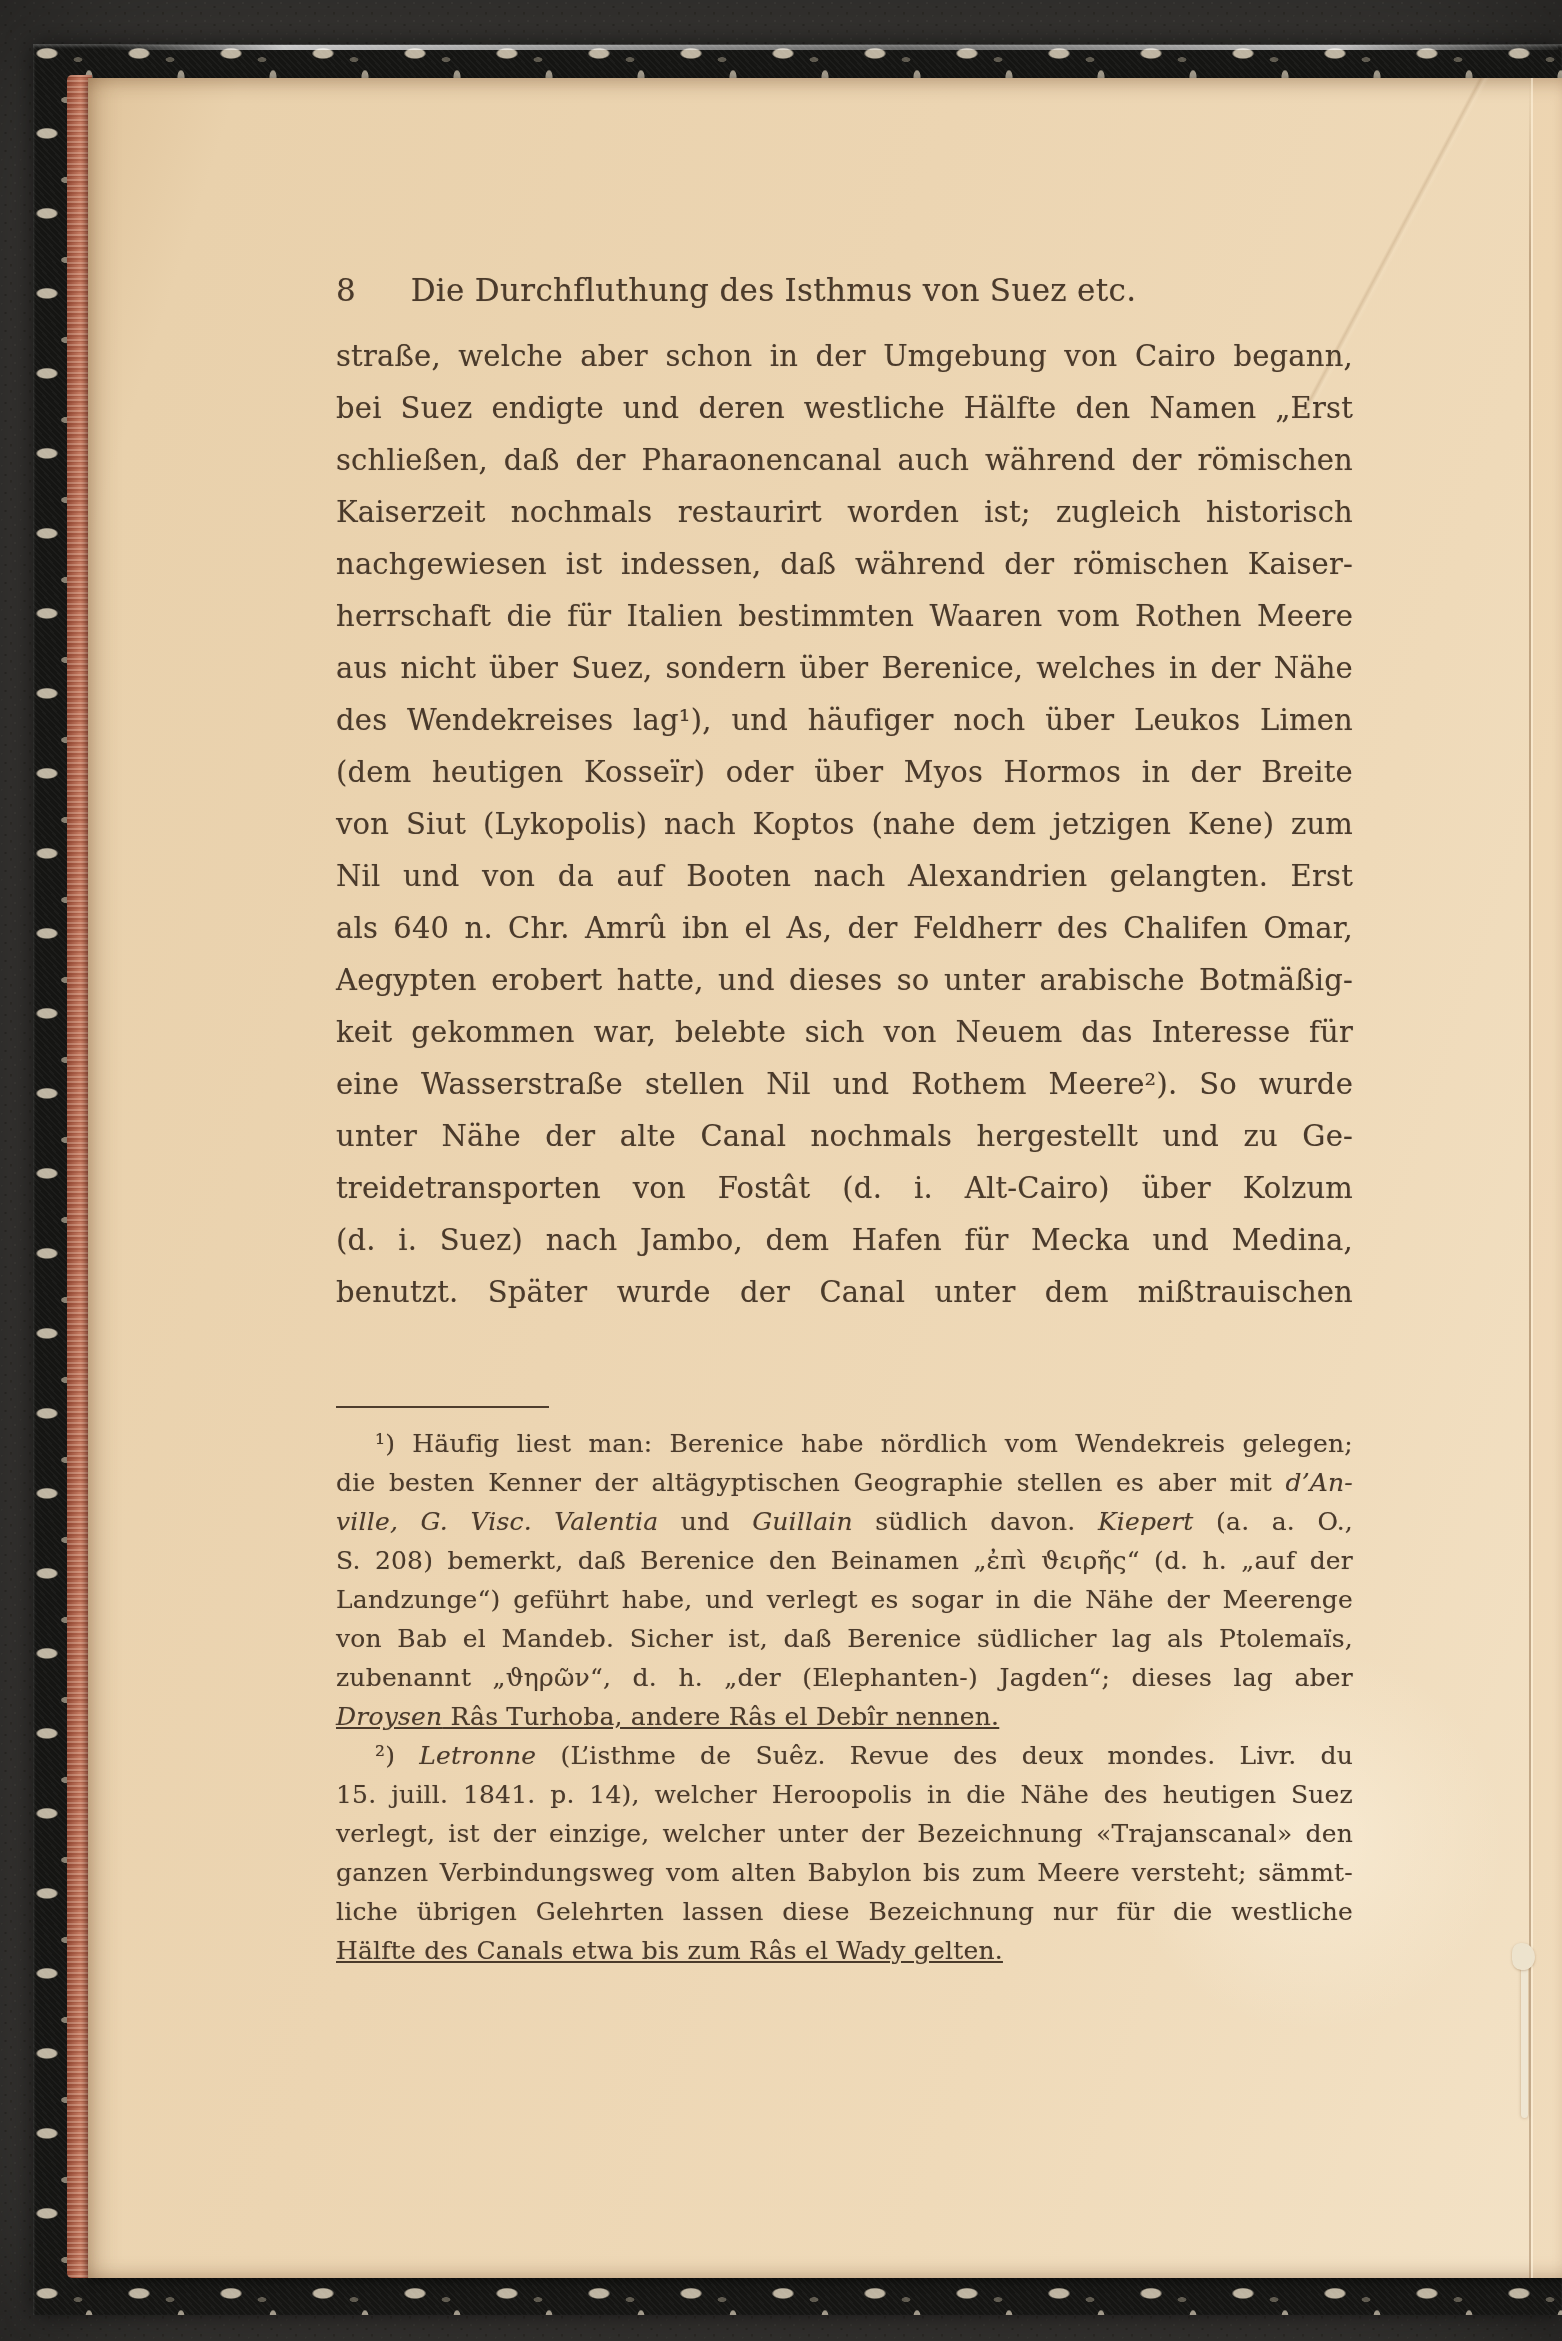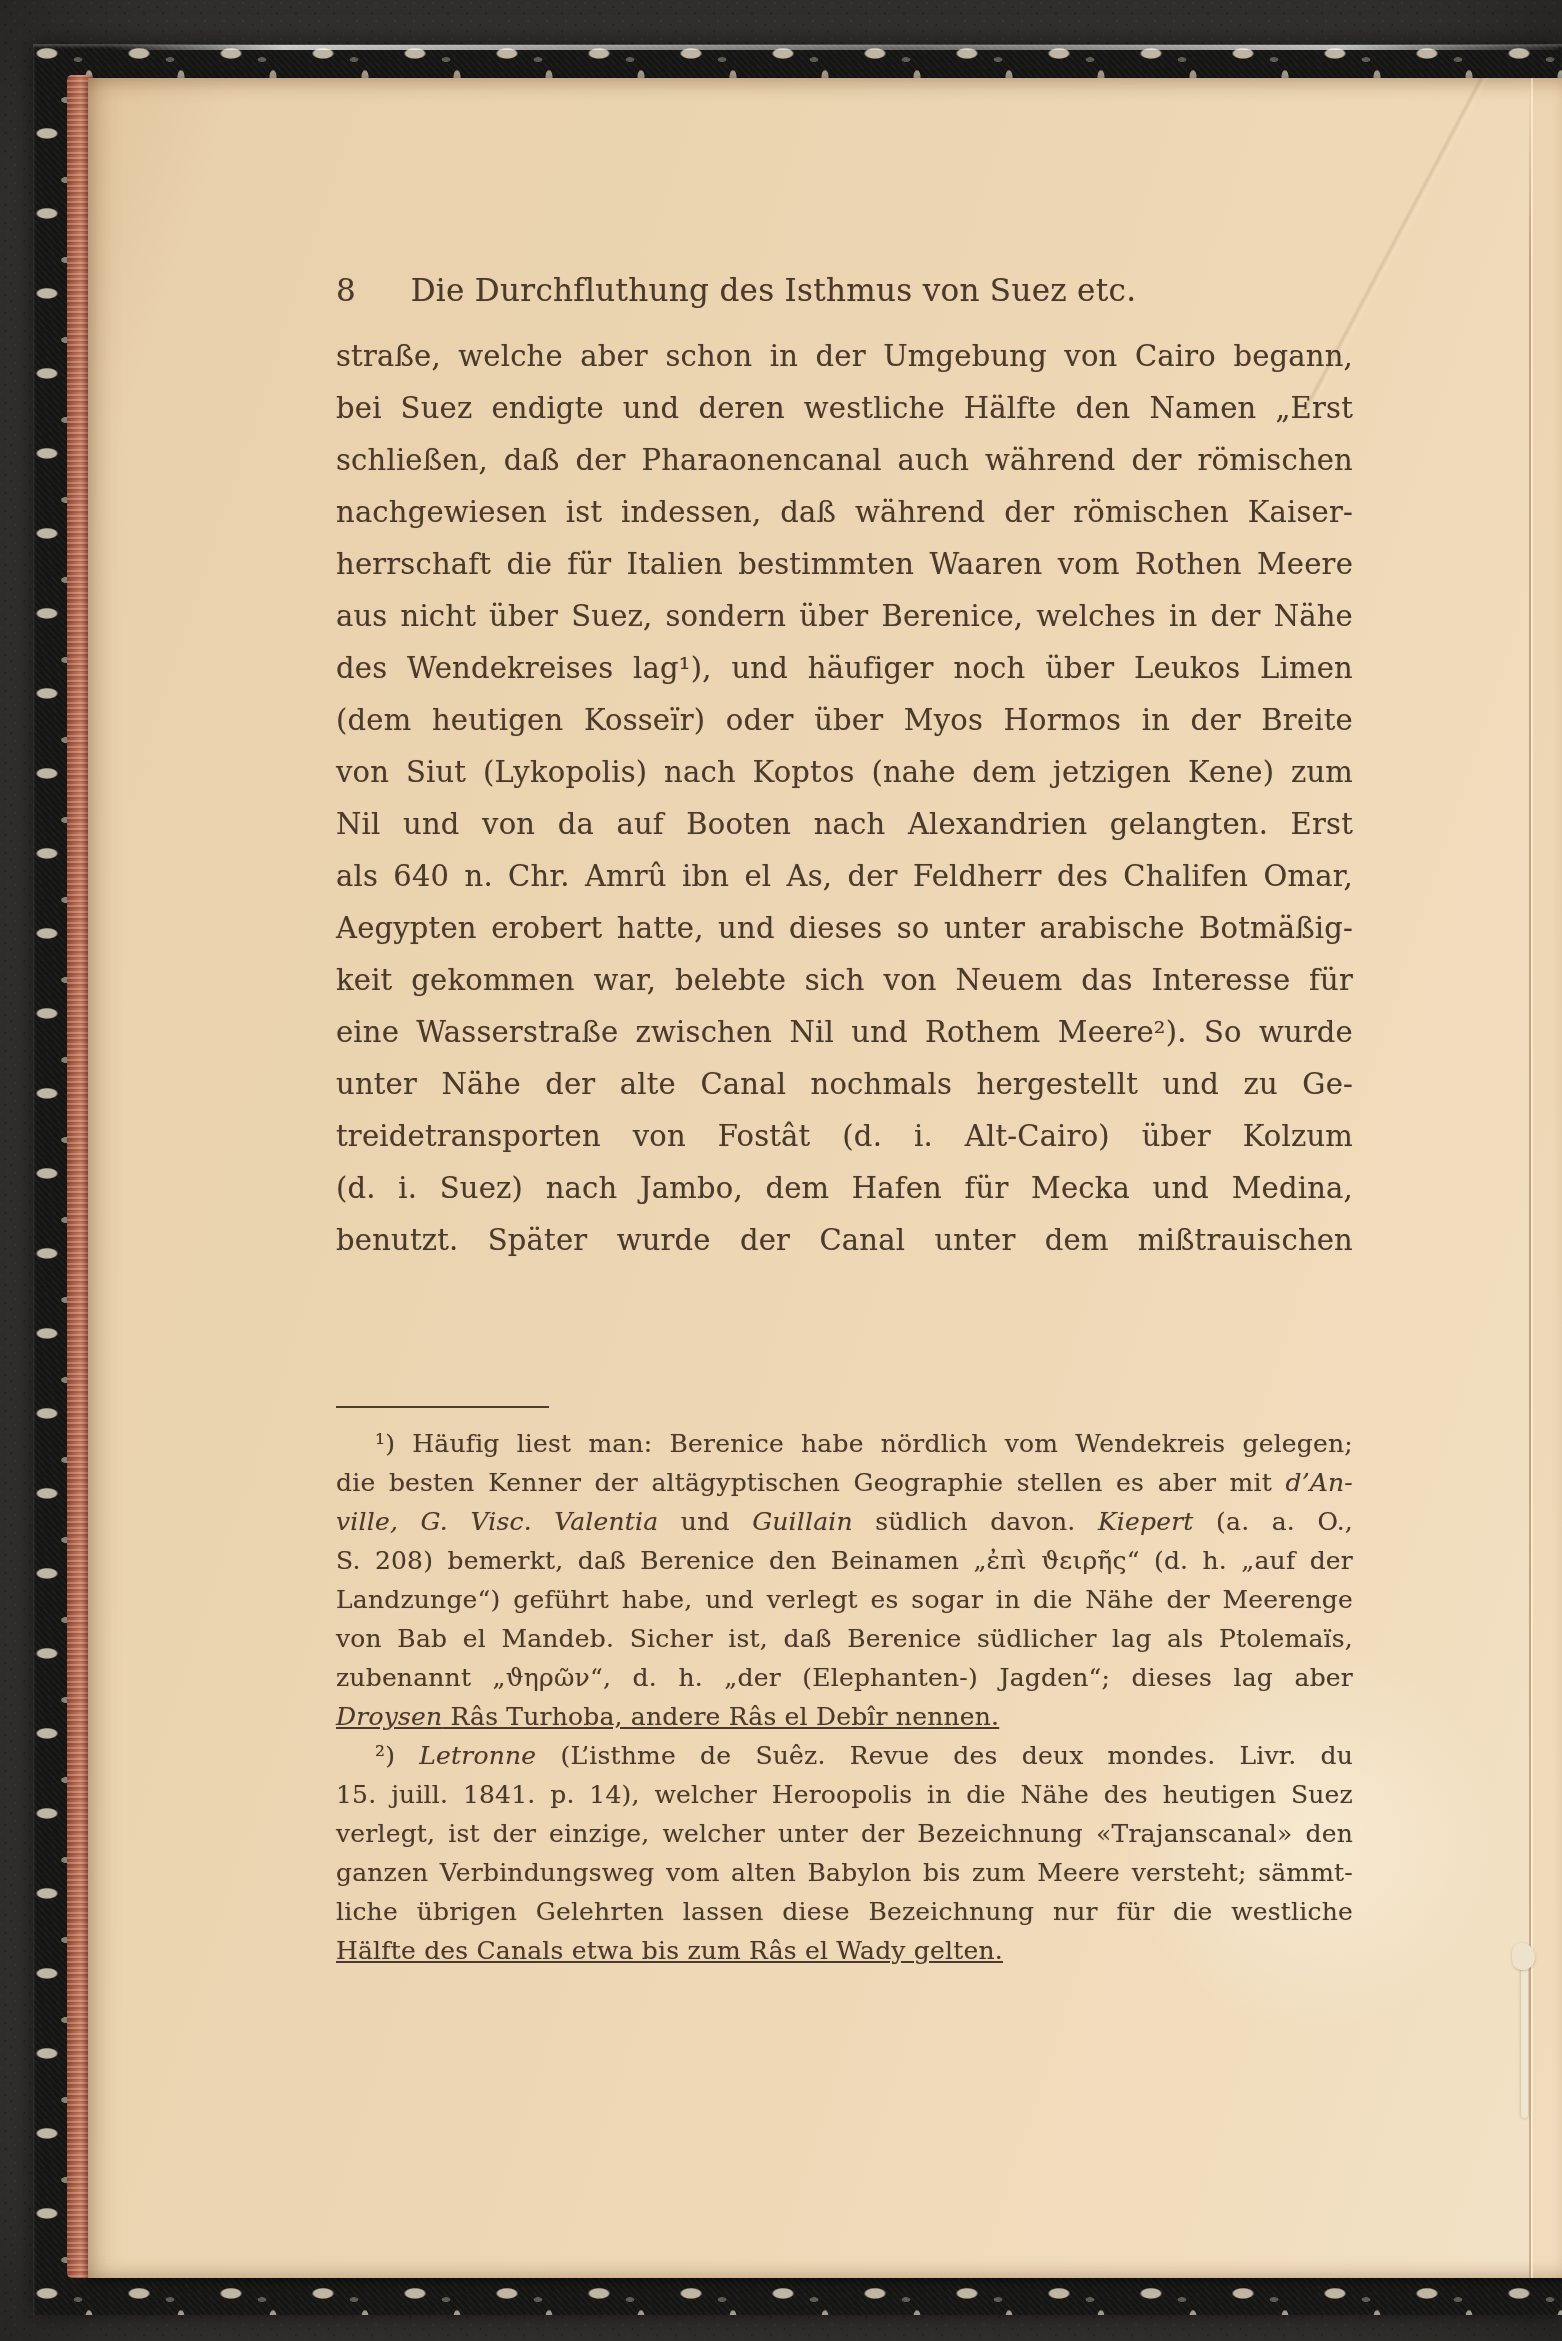--- a/index.html
+++ b/index.html
@@ -92,31 +92,32 @@
 
     <div class="header">
       <span class="pagenum">8</span>
       <span class="runtitle">Die Durchfluthung des Isthmus von Suez etc.</span>
     </div>
 
     <div class="body-text">
         <div class="tline">straße, welche aber schon in der Umgebung von Cairo begann,</div>
         <div class="tline">bei Suez endigte und deren westliche Hälfte den Namen „Erst</div>
         <div class="tline">schließen, daß der Pharaonencanal auch während der römischen</div>
+        <div class="tline">Kaiserzeit nochmals restaurirt worden ist; zugleich historisch</div>
         <div class="tline">nachgewiesen ist indessen, daß während der römischen Kaiser-</div>
         <div class="tline">herrschaft die für Italien bestimmten Waaren vom Rothen Meere</div>
         <div class="tline">aus nicht über Suez, sondern über Berenice, welches in der Nähe</div>
         <div class="tline">des Wendekreises lag¹), und häufiger noch über Leukos Limen</div>
         <div class="tline">(dem heutigen Kosseïr) oder über Myos Hormos in der Breite</div>
         <div class="tline">von Siut (Lykopolis) nach Koptos (nahe dem jetzigen Kene) zum</div>
         <div class="tline">Nil und von da auf Booten nach Alexandrien gelangten.  Erst</div>
         <div class="tline">als 640 n. Chr. Amrû ibn el As, der Feldherr des Chalifen Omar,</div>
         <div class="tline">Aegypten erobert hatte, und dieses so unter arabische Botmäßig-</div>
         <div class="tline">keit gekommen war, belebte sich von Neuem das Interesse für</div>
-        <div class="tline">eine Wasserstraße zwischen Nil und Rothem Meere²).  So wurde</div>
+        <div class="tline">eine Wasserstraße stellen Nil und Rothem Meere²).  So wurde</div>
         <div class="tline">unter Nähe der alte Canal nochmals hergestellt und zu Ge-</div>
         <div class="tline">treidetransporten von Fostât (d. i. Alt-Cairo) über Kolzum</div>
         <div class="tline">(d. i. Suez) nach Jambo, dem Hafen für Mecka und Medina,</div>
         <div class="tline">benutzt.  Später wurde der Canal unter dem mißtrauischen</div>
       </div>
 
     <div class="fn-rule"></div>
 
     <div class="footnotes">
       <div class="footnote">

